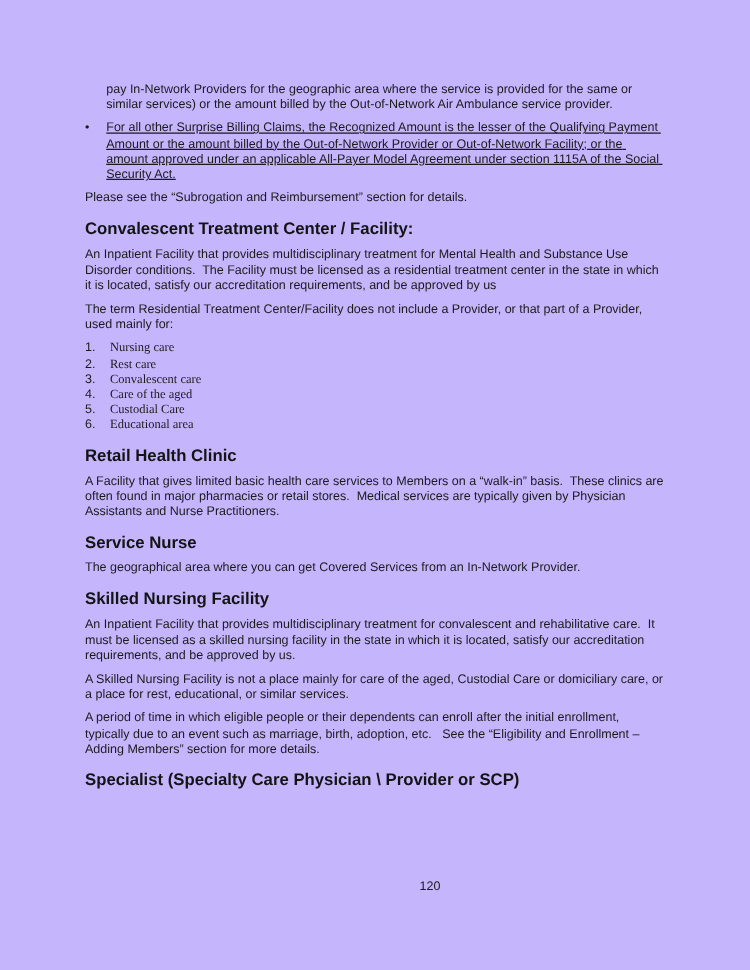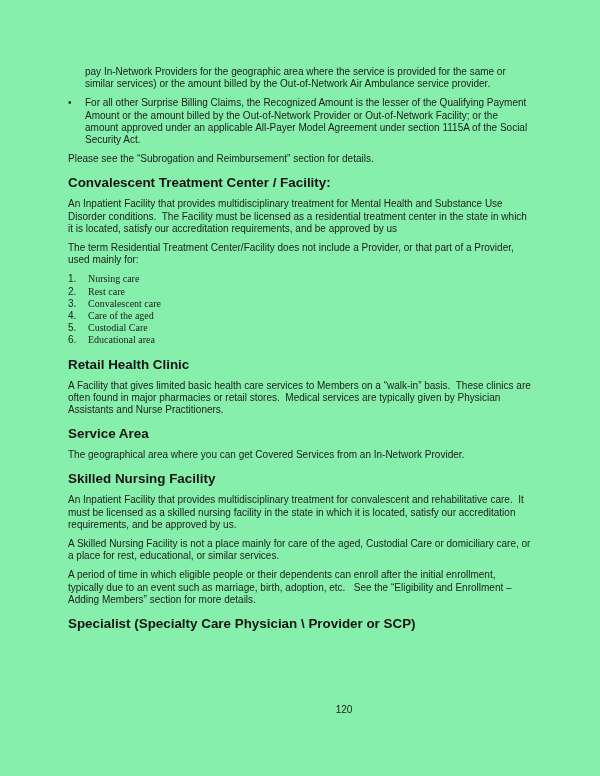--- a/index.html
+++ b/index.html
@@ -4,21 +4,21 @@
 <style>
   html, body {
     margin: 0;
     padding: 0;
     background: #ffffff;
   }
   .page {
     position: relative;
     width: 600px;
     height: 776px;
-    background: #86efac;
+    background: #c4b5fd;
     font-family: "Liberation Sans", sans-serif;
     color: #1b1b1b;
     overflow: hidden;
   }
   .content {
     position: absolute;
     left: 68px;
     top: 66px;
     width: 464px;
     font-size: 10px;
@@ -35,20 +35,21 @@
     display: flex;
     margin: 0 0 7px 0;
   }
   .bullet-marker {
     flex: none;
     width: 17px;
   }
   .bullet-text {
     flex: 1;
     white-space: pre-wrap;
+    text-decoration: underline;
   }
   h2.sec-heading {
     font-size: 13.4px;
     line-height: 15px;
     font-weight: bold;
     color: #141414;
     margin: 10px 0 8px 0;
   }
   .numlist {
     margin: 0 0 7px 0;
@@ -118,21 +119,21 @@
       </div>
       <div class="num-row">
         <span class="num">6.</span>
         <span class="num-text">Educational area</span>
       </div>
     </div>
 
     <h2 class="sec-heading">Retail Health Clinic</h2>
     <p class="para">A Facility that gives limited basic health care services to Members on a “walk-in” basis.  These clinics are often found in major pharmacies or retail stores.  Medical services are typically given by Physician Assistants and Nurse Practitioners.</p>
 
-    <h2 class="sec-heading">Service Area</h2>
+    <h2 class="sec-heading">Service Nurse</h2>
     <p class="para">The geographical area where you can get Covered Services from an In-Network Provider.</p>
 
     <h2 class="sec-heading">Skilled Nursing Facility</h2>
     <p class="para">An Inpatient Facility that provides multidisciplinary treatment for convalescent and rehabilitative care.  It must be licensed as a skilled nursing facility in the state in which it is located, satisfy our accreditation requirements, and be approved by us.</p>
     <p class="para">A Skilled Nursing Facility is not a place mainly for care of the aged, Custodial Care or domiciliary care, or a place for rest, educational, or similar services.</p>
 
     <p class="para">A period of time in which eligible people or their dependents can enroll after the initial enrollment, typically due to an event such as marriage, birth, adoption, etc.   See the “Eligibility and Enrollment – Adding Members” section for more details.</p>
 
     <h2 class="sec-heading">Specialist (Specialty Care Physician \ Provider or SCP)</h2>
 

